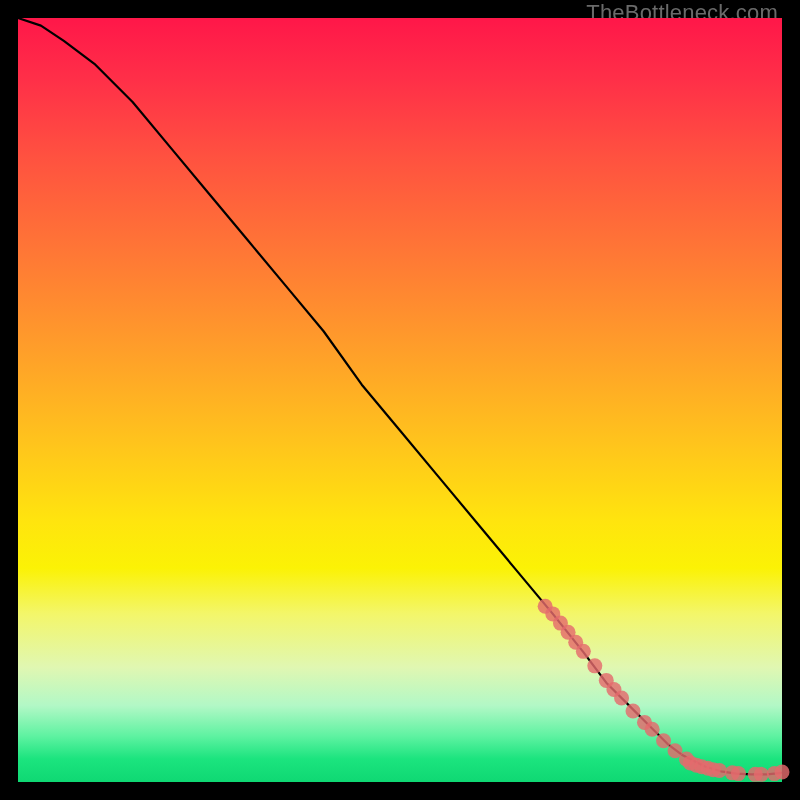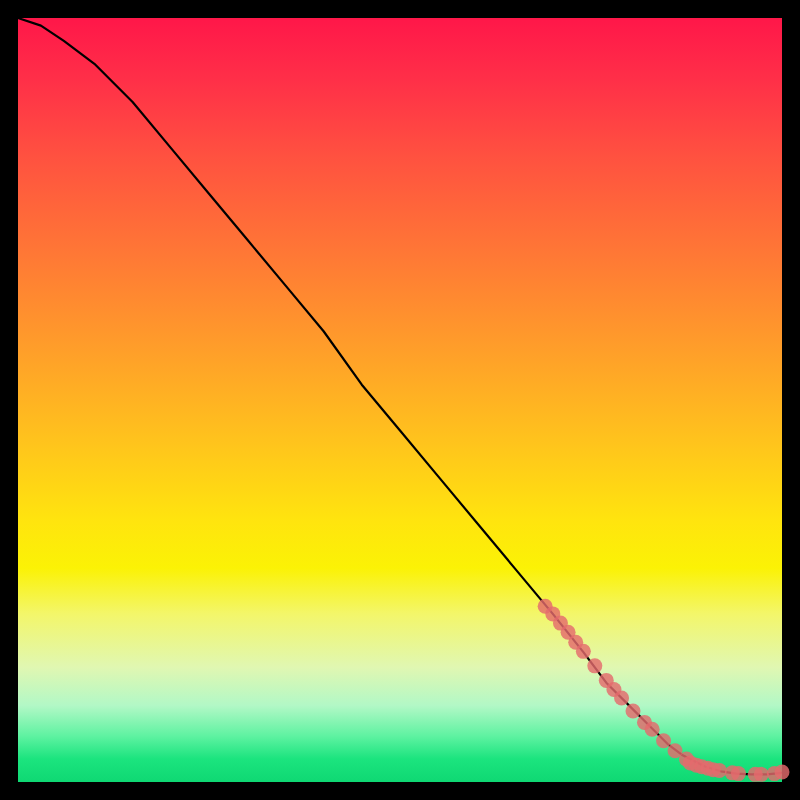--- a/index.html
+++ b/index.html
@@ -70,20 +70,21 @@
   .marker {
     fill: #e46a6c;
     fill-opacity: 0.82;
     stroke: none;
   }
 </style>
 </head>
 <body>
 
 <div class="frame">
+  <div class="watermark">TheBottleneck.com</div>
   <div class="plot-area">
     <svg class="curve" viewBox="0 0 764 764">
       <path id="curve-path" class="line" d="M0.00 0.00 L22.92 7.64 L45.84 22.92 L76.40 45.84 L114.60 84.04 L152.80 129.88 L191.00 175.72 L229.20 221.56 L267.40 267.40 L305.60 313.24 L343.80 366.72 L382.00 412.56 L420.20 458.40 L458.40 504.24 L496.60 550.08 L534.80 595.92 L565.36 634.12 L588.28 664.68 L611.20 687.60 L634.12 710.52 L649.40 725.80 L664.68 737.26 L679.96 744.90 L687.60 748.72 L702.88 753.30 L718.16 755.60 L733.44 756.36 L748.72 756.36 L764.00 754.83"></path>
       <g id="markers">
           <circle cx="527.16" cy="588.28" r="7.5" class="marker"></circle>
           <circle cx="534.80" cy="595.92" r="7.5" class="marker"></circle>
           <circle cx="542.44" cy="605.09" r="7.5" class="marker"></circle>
           <circle cx="550.08" cy="614.26" r="7.5" class="marker"></circle>
           <circle cx="557.72" cy="624.19" r="7.5" class="marker"></circle>
           <circle cx="565.36" cy="633.36" r="7.5" class="marker"></circle>

